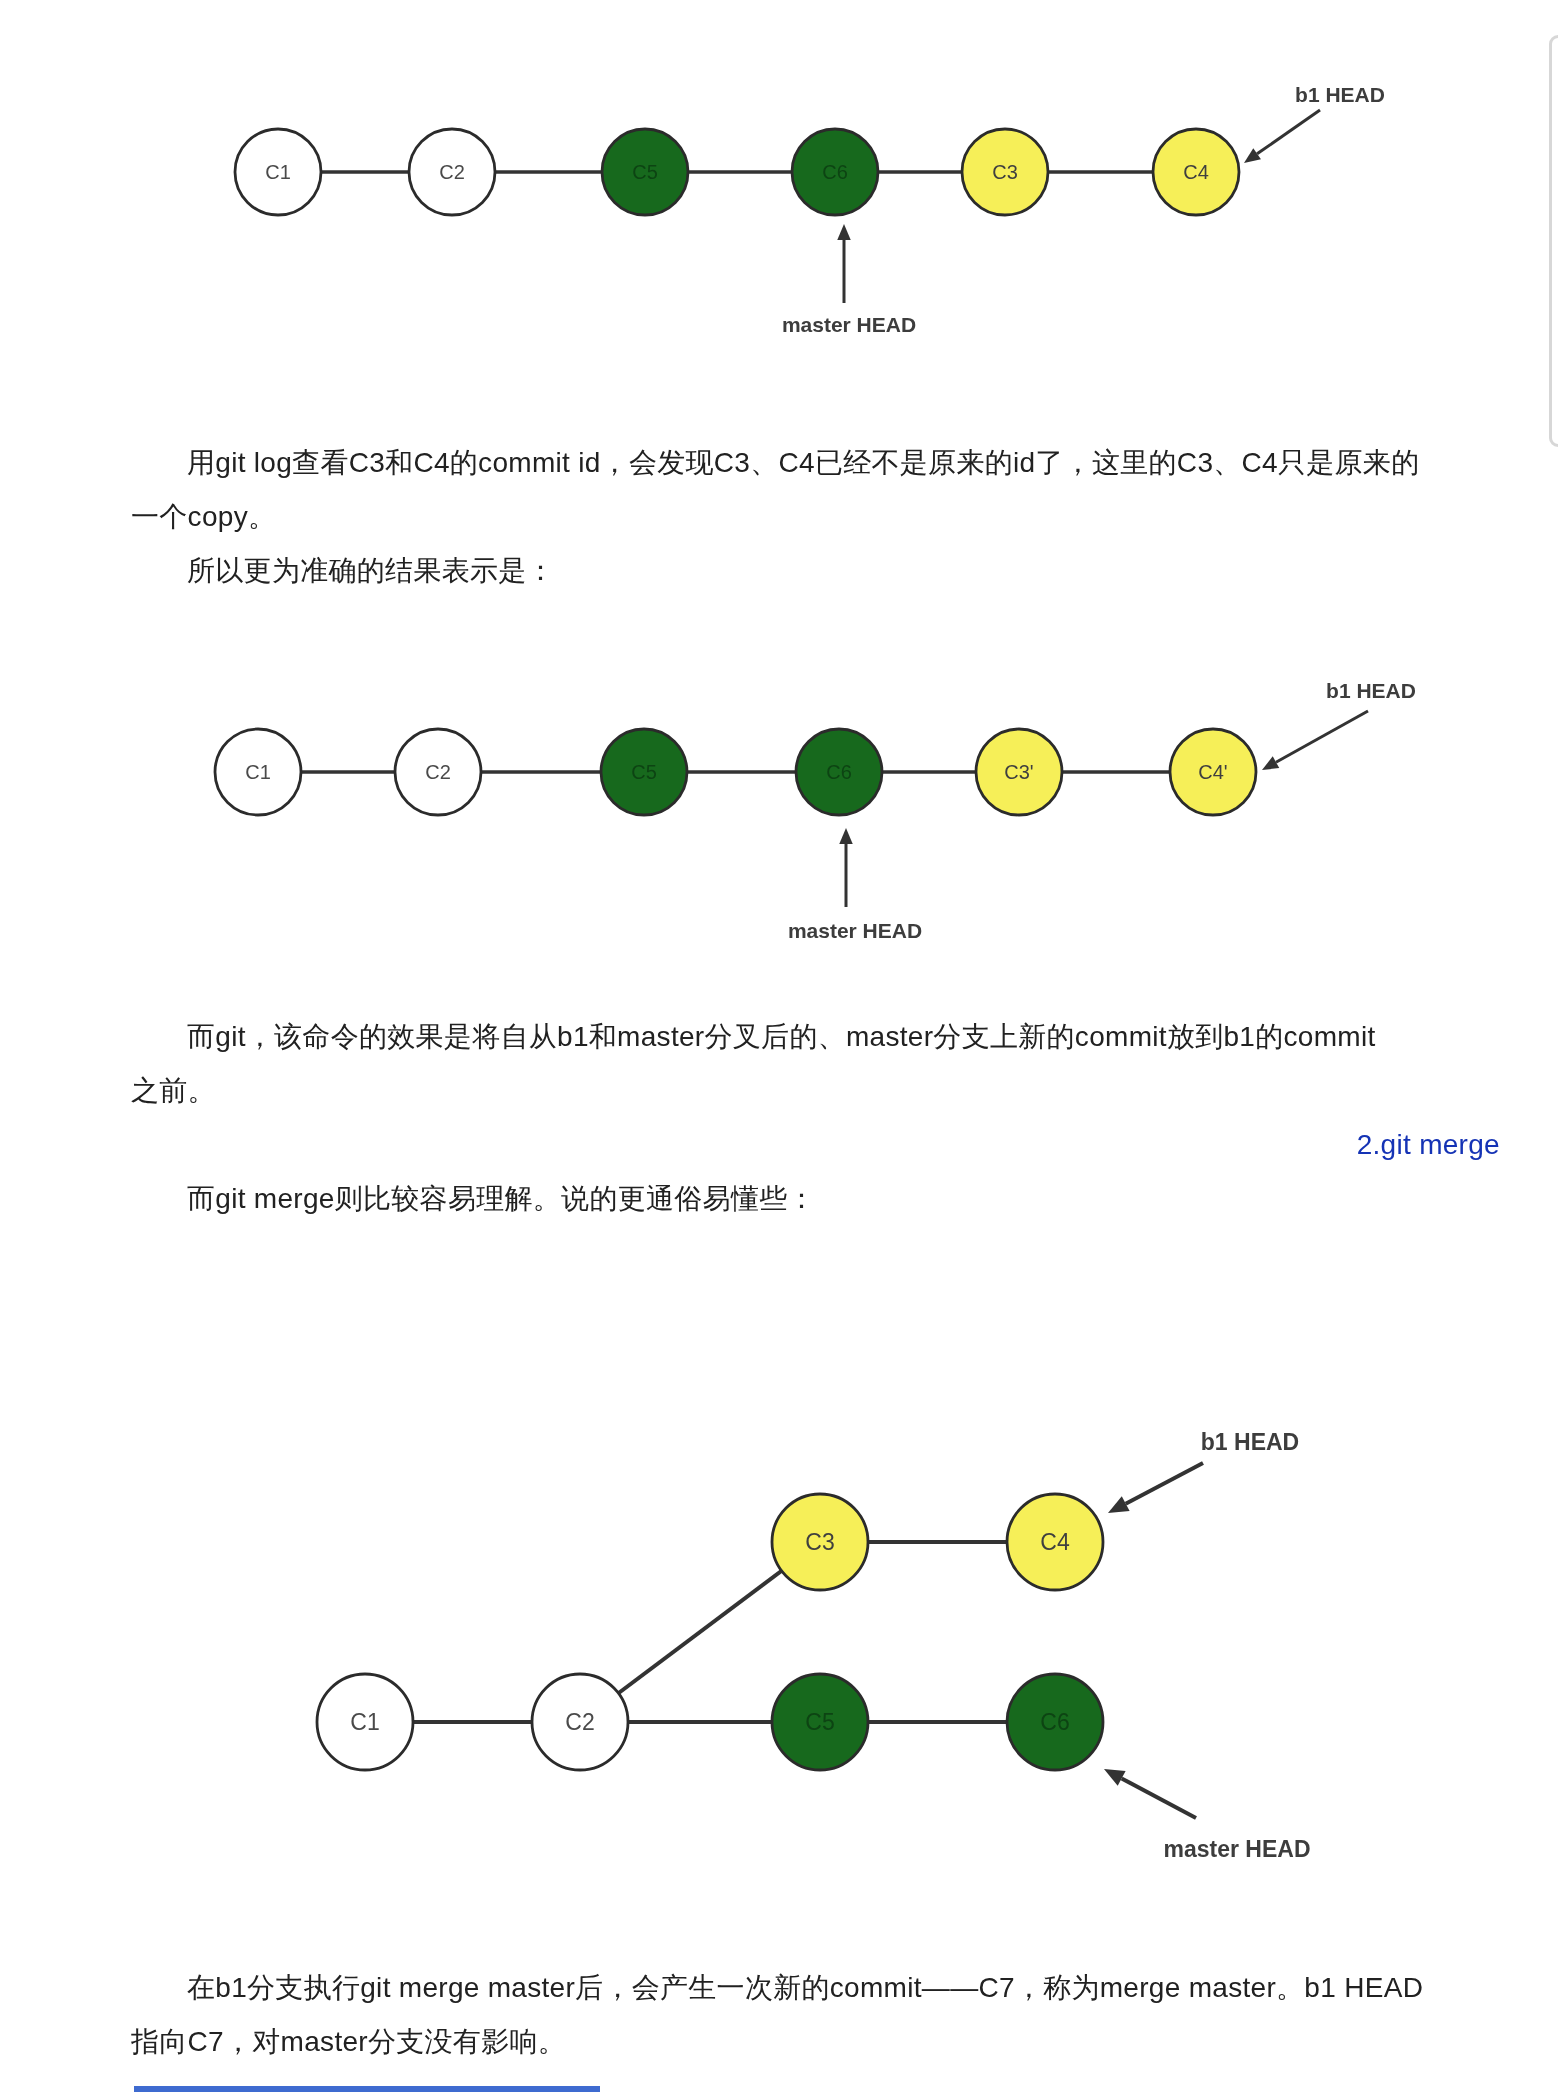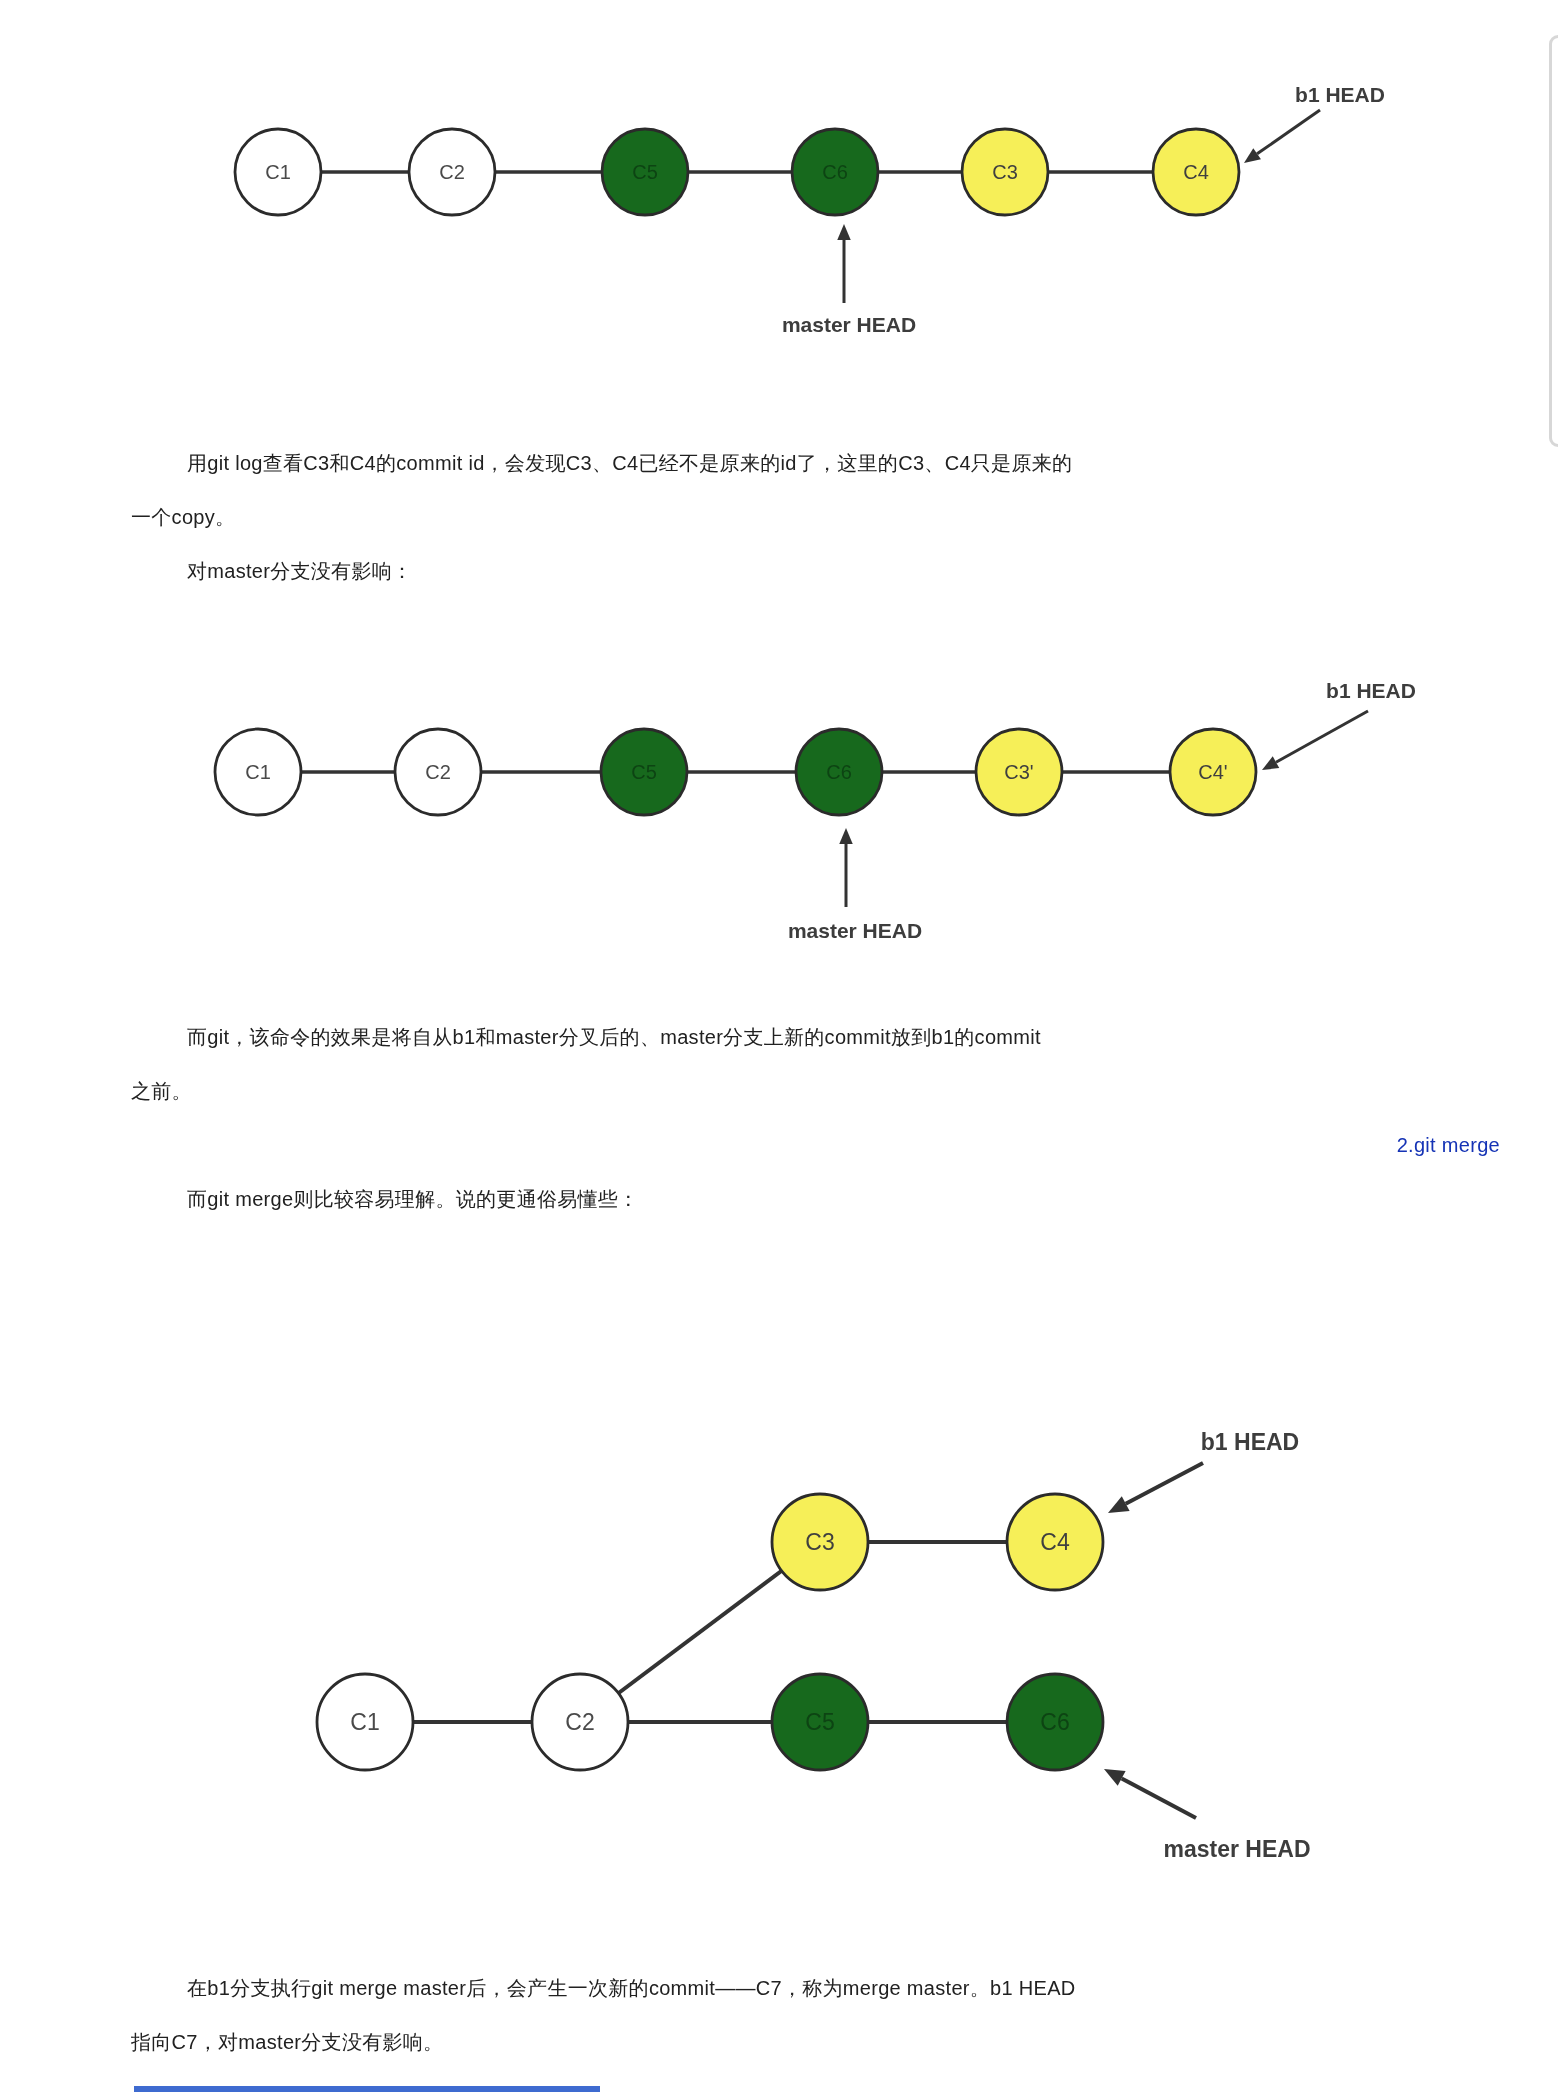--- a/index.html
+++ b/index.html
@@ -3,21 +3,21 @@
 <meta charset="utf-8">
 <style>
   html,body{margin:0;padding:0;background:#ffffff;}
   .page{
     position:relative;width:1558px;height:2092px;background:#ffffff;
     overflow:hidden;font-family:"Liberation Sans",sans-serif;
   }
   .diagram-layer{position:absolute;left:0;top:0;width:1558px;height:2092px;}
   .text-block{
     position:absolute;left:131px;right:58px;color:#212121;
-    font-size:20px;line-height:54px;letter-spacing:0.3px;
+    font-size:28px;line-height:54px;letter-spacing:0.3px;
   }
   .text-block p{margin:0;white-space:pre-line;text-indent:56px;}
   .block-a{top:436px;}
   .block-b{top:1010px;}
   .block-c{top:1961px;}
   .link-line{color:#1533b5;cursor:pointer;}
   .scroll-thumb{
     position:absolute;left:1549px;top:35px;width:18px;height:412px;
     border:3px solid #d7d7d7;border-radius:9px;background:#ffffff;box-sizing:border-box;
   }
@@ -104,21 +104,21 @@
         <circle cx="1055" cy="1542" r="48" fill="#f6ef58" stroke="#2b2b2b" stroke-width="2.8"></circle>
         <text x="1055" y="1542" fill="#3f3f3f" font-size="23" text-anchor="middle" dominant-baseline="central" font-family="&quot;Liberation Sans&quot;, sans-serif">C4</text>
         <text x="1250" y="1450" fill="#3d3d3d" font-size="23" font-weight="bold" text-anchor="middle" font-family="&quot;Liberation Sans&quot;, sans-serif">b1 HEAD</text>
         <text x="1237" y="1857" fill="#3d3d3d" font-size="23" font-weight="bold" text-anchor="middle" font-family="&quot;Liberation Sans&quot;, sans-serif">master HEAD</text>
       </g>
     </svg>
 
   <div class="text-block block-a">
     <p>用git log查看C3和C4的commit id，会发现C3、C4已经不是原来的id了，这里的C3、C4只是原来的
 一个copy。</p>
-    <p>对master分支没有影响：</p>
+    <p>所以更为准确的结果表示是：</p>
   </div>
 
   <div class="text-block block-b">
     <p>而git，该命令的效果是将自从b1和master分叉后的、master分支上新的commit放到b1的commit
 之前。</p>
     <p class="link-line" style="color: rgb(21, 51, 181); text-align: right;">2.git merge</p>
     <p>而git merge则比较容易理解。说的更通俗易懂些：</p>
   </div>
 
   <div class="text-block block-c">

